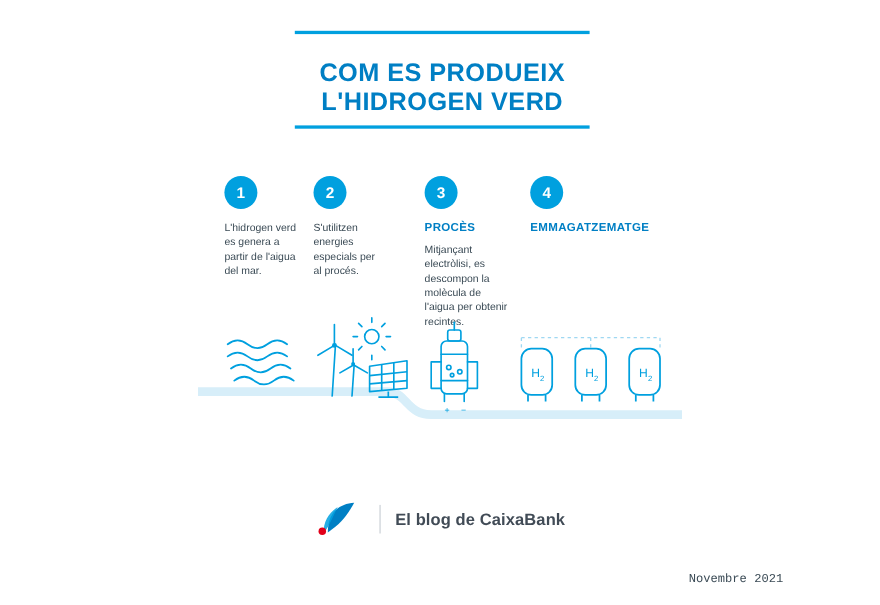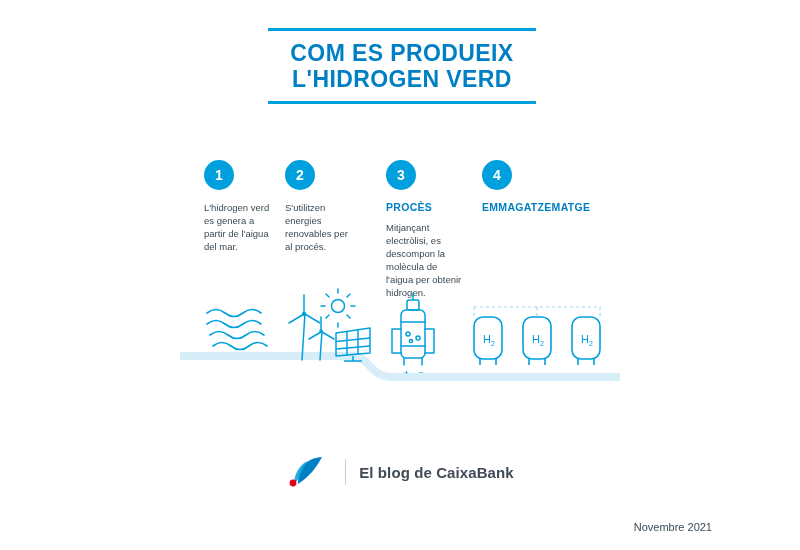--- a/index.html
+++ b/index.html
@@ -29,21 +29,21 @@
     width: 100%;
     height: 3px;
     background: #00a0df;
   }
   #title-text {
     color: #007fc4;
     font-weight: bold;
     font-size: 23px;
     line-height: 26px;
     letter-spacing: 0.4px;
-    padding: 9px 0 9px 0;
+    padding: 22px 0 9px 0;
     white-space: pre-line;
   }
 
   
   .step {
     position: absolute;
     top: 160px;
     width: 112px;
   }
   .step-num {
@@ -102,20 +102,21 @@
     font-size: 15px;
     font-weight: bold;
     letter-spacing: 0.1px;
   }
   #footer-date {
     position: absolute;
     right: 88px;
     top: 521px;
     color: #3a4a55;
     font-size: 11px;
+    font-family: Liberation Mono, monospace;
   }
 </style>
 </head>
 <body>
 
 <div id="page">
 
   <div id="title-block">
     <div class="title-rule"></div>
     <div id="title-text">COM ES PRODUEIX
@@ -128,33 +129,33 @@
     <div class="step-desc">L'hidrogen verd
 es genera a
 partir de l'aigua
 del mar.</div>
   </div>
 
   <div class="step" id="step-2">
     <div class="step-num">2</div>
     <div class="step-desc">S'utilitzen
 energies
-renovables per
+especials per
 al procés.</div>
   </div>
 
   <div class="step" id="step-3">
     <div class="step-num">3</div>
     <div class="step-title">PROCÈS</div>
     <div class="step-desc">Mitjançant
 electròlisi, es
 descompon la
 molècula de
 l'aigua per obtenir
-hidrogen.</div>
+recintes.</div>
   </div>
 
   <div class="step" id="step-4">
     <div class="step-num">4</div>
     <div class="step-title">EMMAGATZEMATGE</div>
   </div>
 
   <svg id="illustration" viewBox="0 0 800 120">
 
     <path d="M180 67 L352 67 C372 67 372 88 392 88 L620 88 L620 96 L392 96 C368 96 368 75 350 75 L180 75 Z" fill="#d7eef9"></path>

